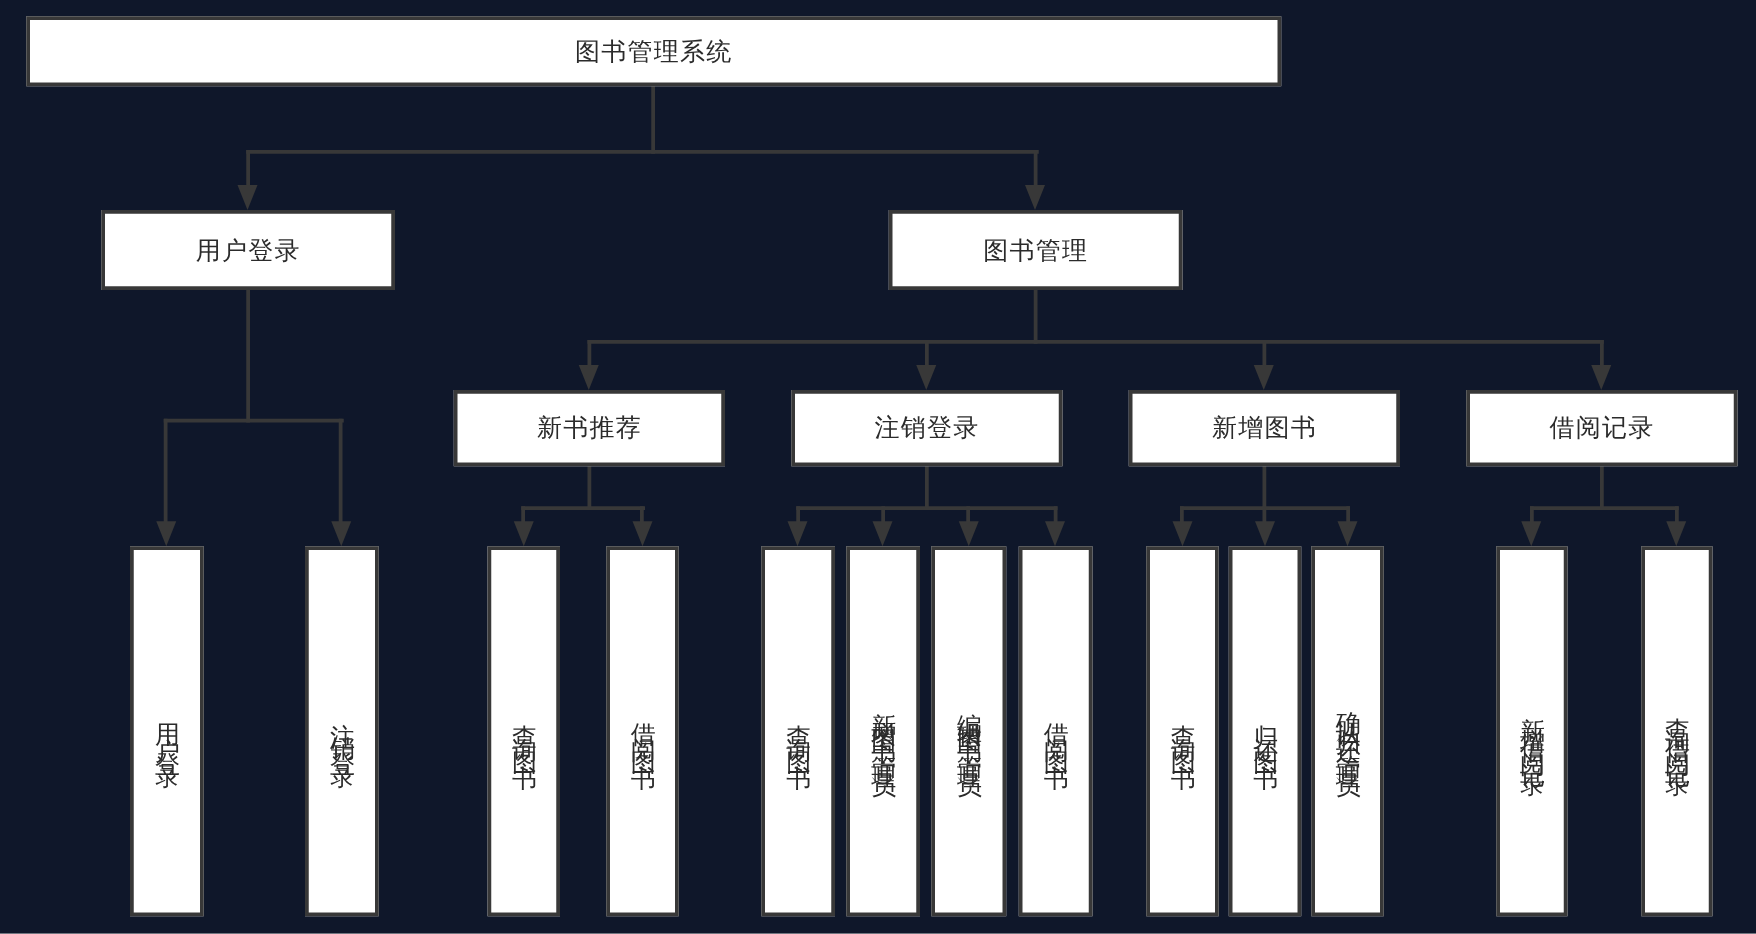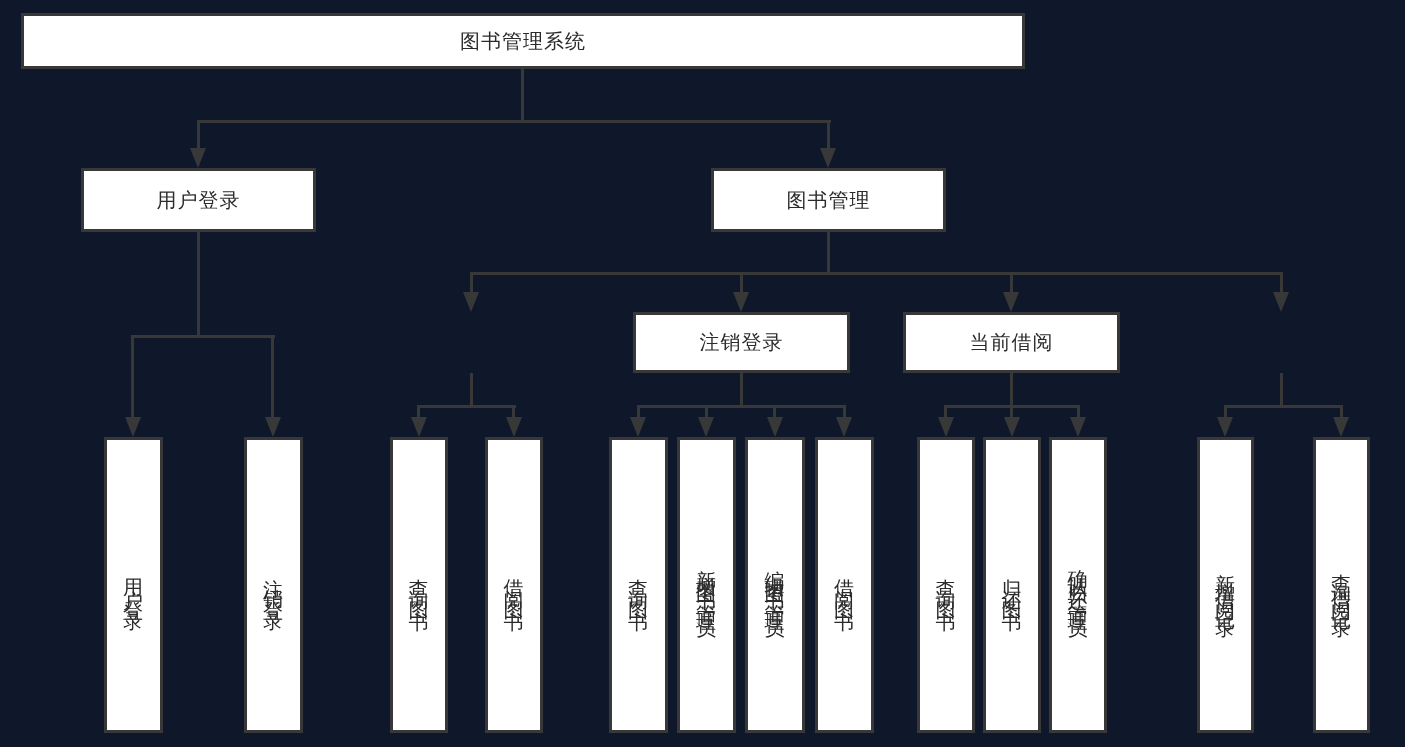--- a/index.html
+++ b/index.html
@@ -93,25 +93,31 @@
   <div class="hline" style="left:470px; top:272px; width:813px;"></div>
   <div class="vline" style="left:470px; top:272px; height:22px;"></div>
   <div class="tri" style="left:463px; top:292px;"></div>
   <div class="vline" style="left:740px; top:272px; height:22px;"></div>
   <div class="tri" style="left:733px; top:292px;"></div>
   <div class="vline" style="left:1010px; top:272px; height:22px;"></div>
   <div class="tri" style="left:1003px; top:292px;"></div>
   <div class="vline" style="left:1280px; top:272px; height:22px;"></div>
   <div class="tri" style="left:1273px; top:292px;"></div>
 
+  <div class="box" style="left:363px; top:312px; width:217px; height:61px;">
+    <span class="label">新书推荐</span>
+  </div>
   <div class="box" style="left:633px; top:312px; width:217px; height:61px;">
     <span class="label">注销登录</span>
   </div>
   <div class="box" style="left:903px; top:312px; width:217px; height:61px;">
-    <span class="label">当前借阅</span>
+    <span class="label">新增图书</span>
+  </div>
+  <div class="box" style="left:1173px; top:312px; width:217px; height:61px;">
+    <span class="label">借阅记录</span>
   </div>
 
   <div class="vline" style="left:470px; top:373px; height:35px;"></div>
   <div class="hline" style="left:417px; top:405px; width:99px;"></div>
   <div class="vline" style="left:417px; top:405px; height:14px;"></div>
   <div class="tri" style="left:411px; top:417px;"></div>
   <div class="vline" style="left:512px; top:405px; height:14px;"></div>
   <div class="tri" style="left:506px; top:417px;"></div>
 
   <div class="vline" style="left:740px; top:373px; height:35px;"></div>

